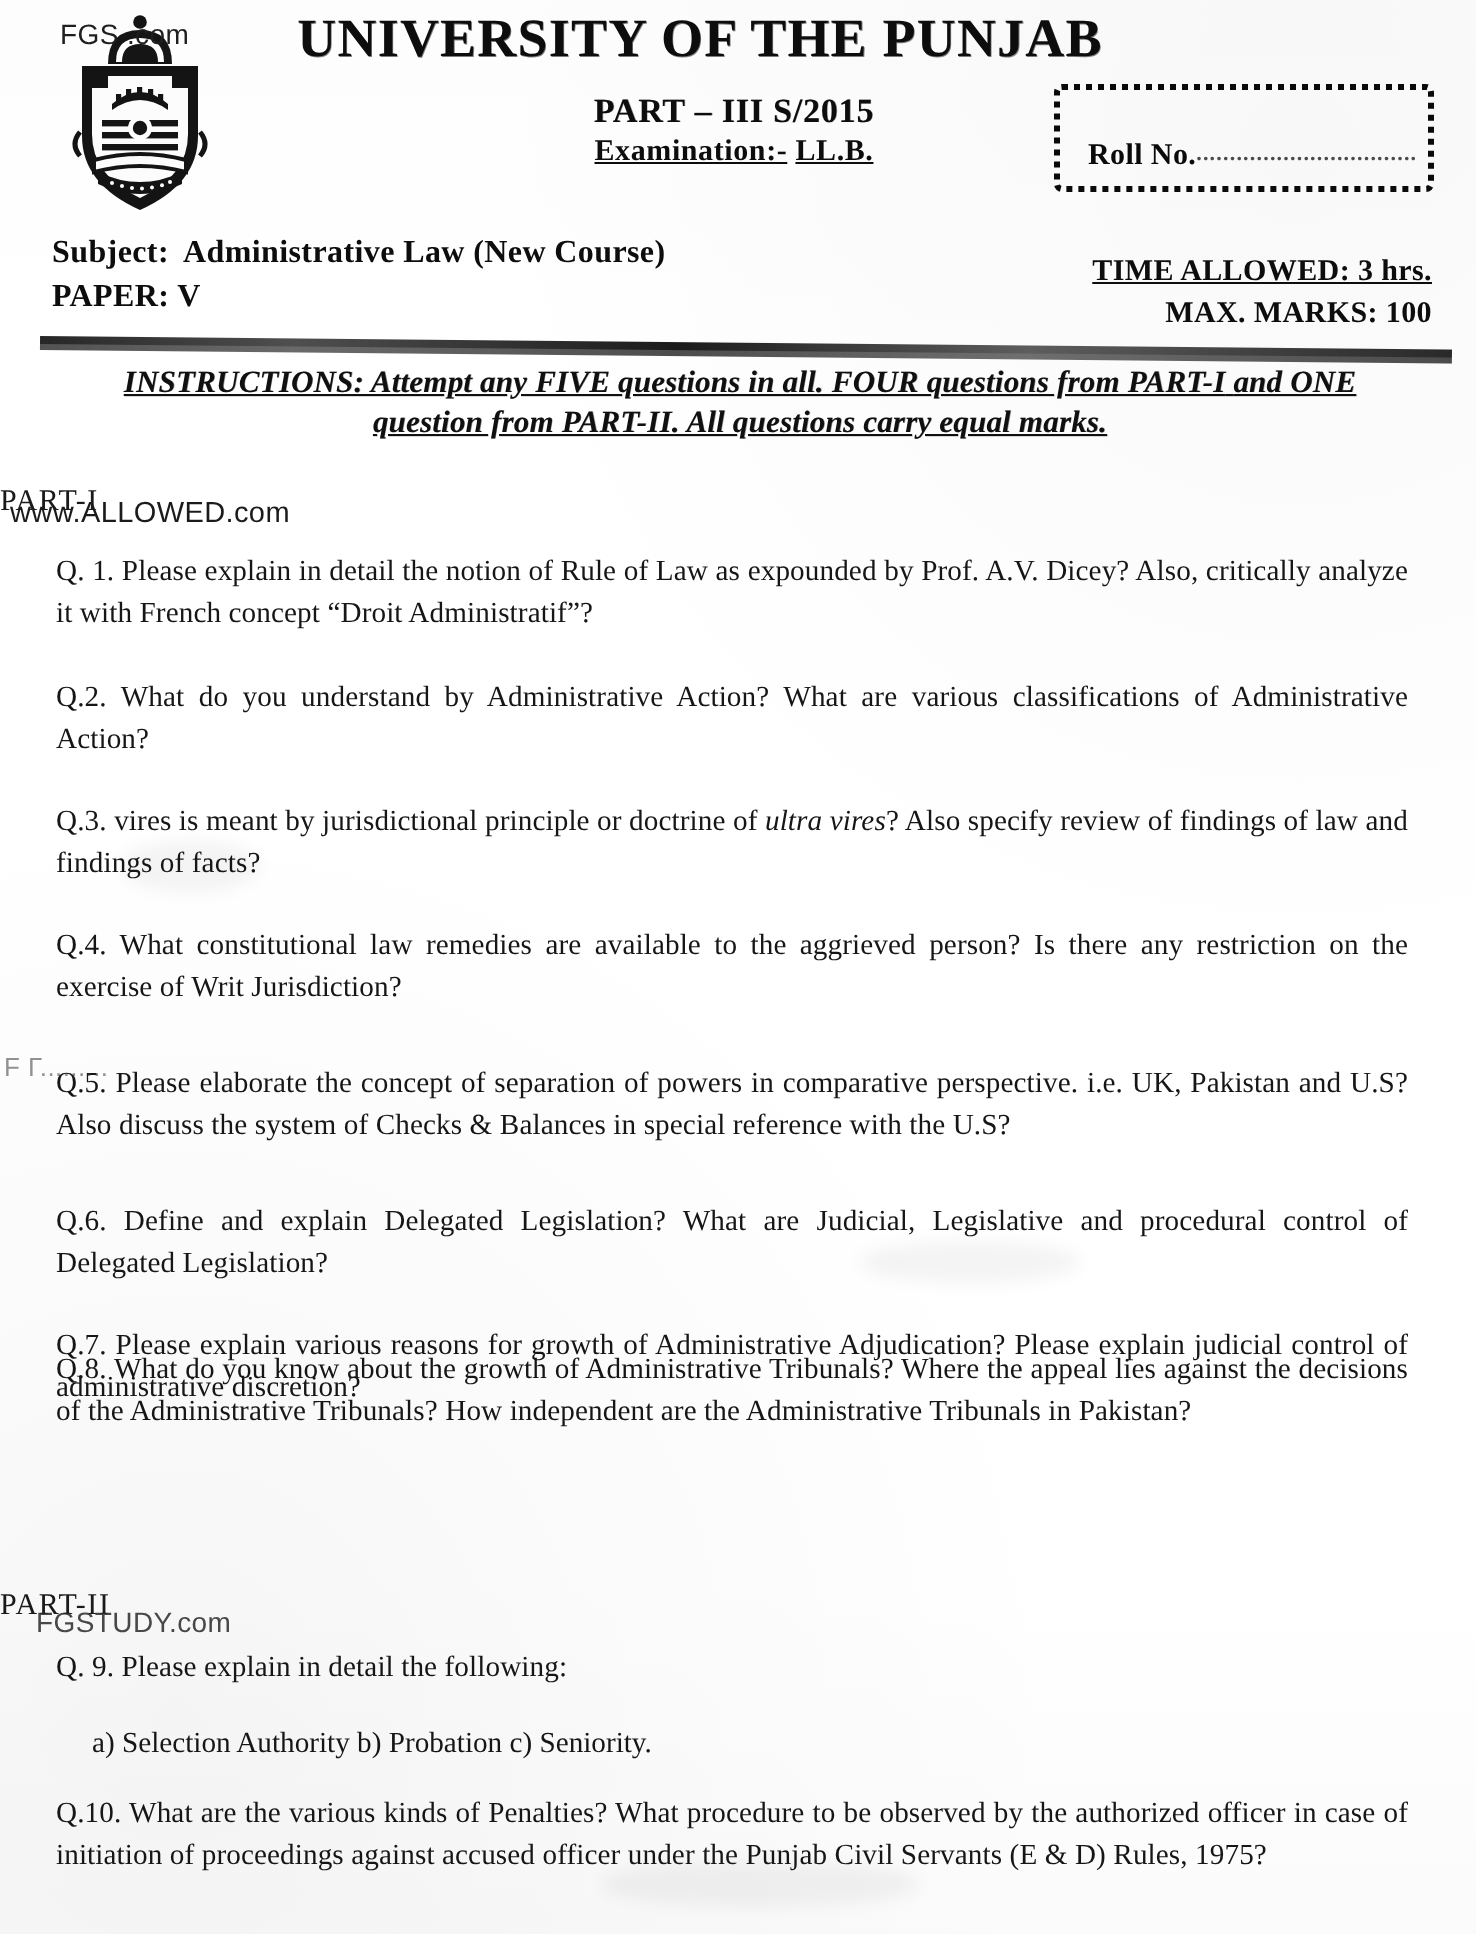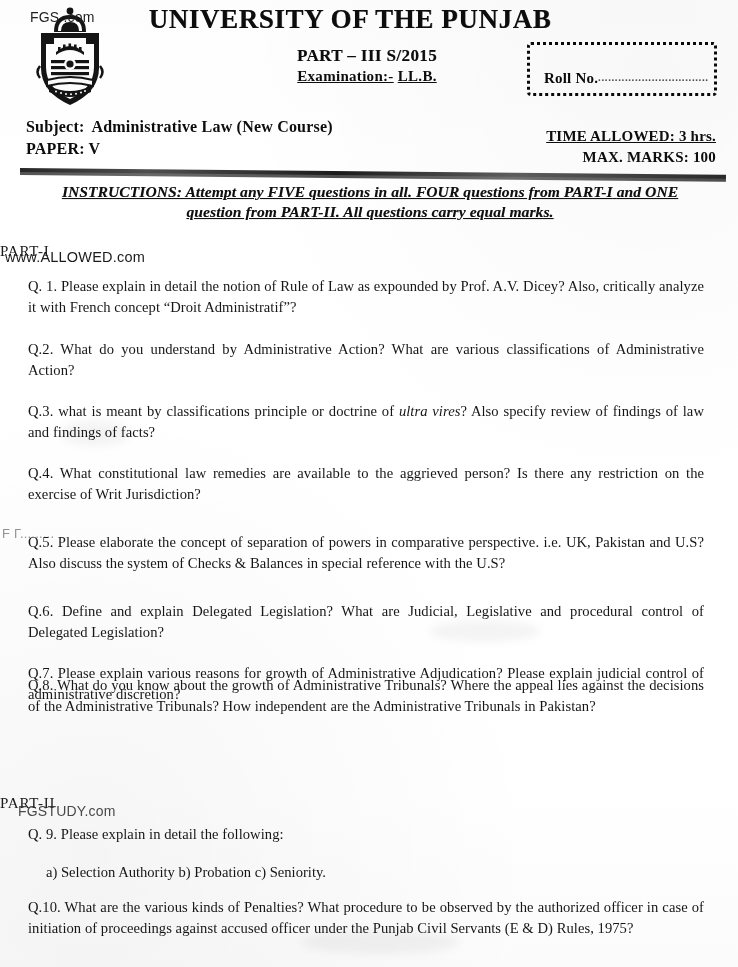--- a/index.html
+++ b/index.html
@@ -367,21 +367,21 @@
     <span>Please explain in detail the notion of Rule of Law as expounded by Prof. A.V. Dicey? Also, critically analyze it with French concept “Droit Administratif”?</span>
   </div>
 
   <div class="q" style="top:339px;">
     <span class="num">Q.2.</span>
     <span>What do you understand by Administrative Action? What are various classifications of Administrative Action?</span>
   </div>
 
   <div class="q" style="top:401px;">
     <span class="num">Q.3.</span>
-    <span>what is meant by classifications principle or doctrine of </span><i>ultra vires</i><span>? Also specify review of findings of law and findings of facts?</span>
+    <span>vires is meant by jurisdictional principle or doctrine of </span><i>ultra vires</i><span>? Also specify review of findings of law and findings of facts?</span>
   </div>
 
   <div class="q" style="top:463px;">
     <span class="num">Q.4.</span>
     <span>What constitutional law remedies are available to the aggrieved person? Is there any restriction on the exercise of Writ Jurisdiction?</span>
   </div>
 
   <div class="q" style="top:532px;">
     <span class="num">Q.5.</span>
     <span>Please elaborate the concept of separation of powers in comparative perspective. i.e. UK, Pakistan and U.S? Also discuss the system of Checks &amp; Balances in special reference with the U.S?</span>

